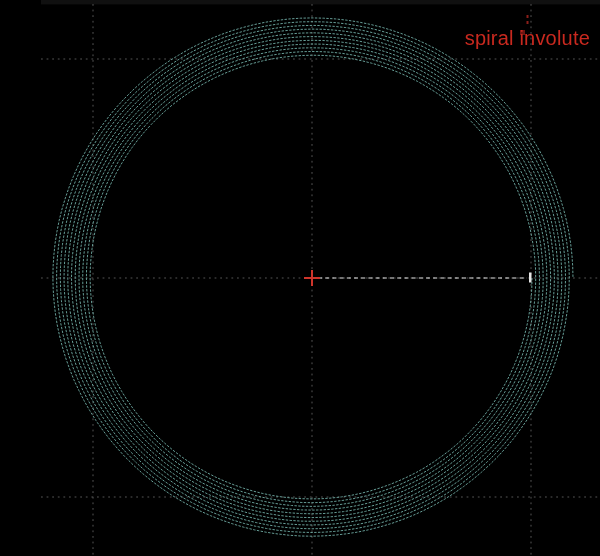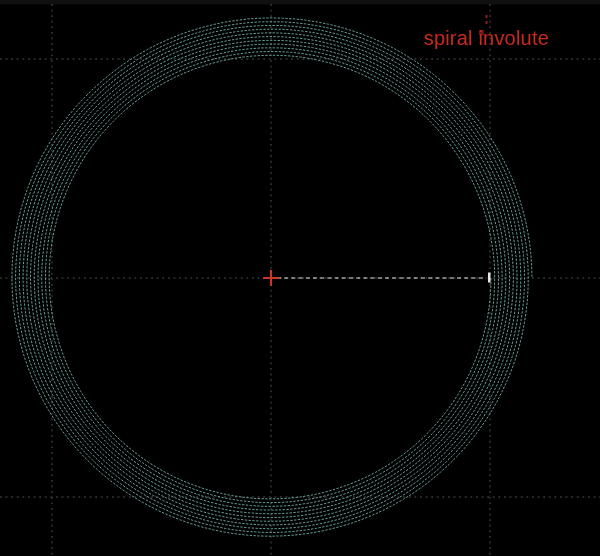--- a/index.html
+++ b/index.html
@@ -9,20 +9,21 @@
     width: 600px;
     height: 556px;
     overflow: hidden;
     font-family: "Liberation Sans", sans-serif;
   }
   .screen {
     position: relative;
     width: 552px;
     height: 556px;
     background: #000;
+    margin-left: 41px;
   }
   .topbar {
     position: absolute;
     top: 0; left: 0;
     width: 600px;
     height: 4px;
     background: #101010;
     border-bottom: 1px solid #060606;
   }
   svg.canvas {

